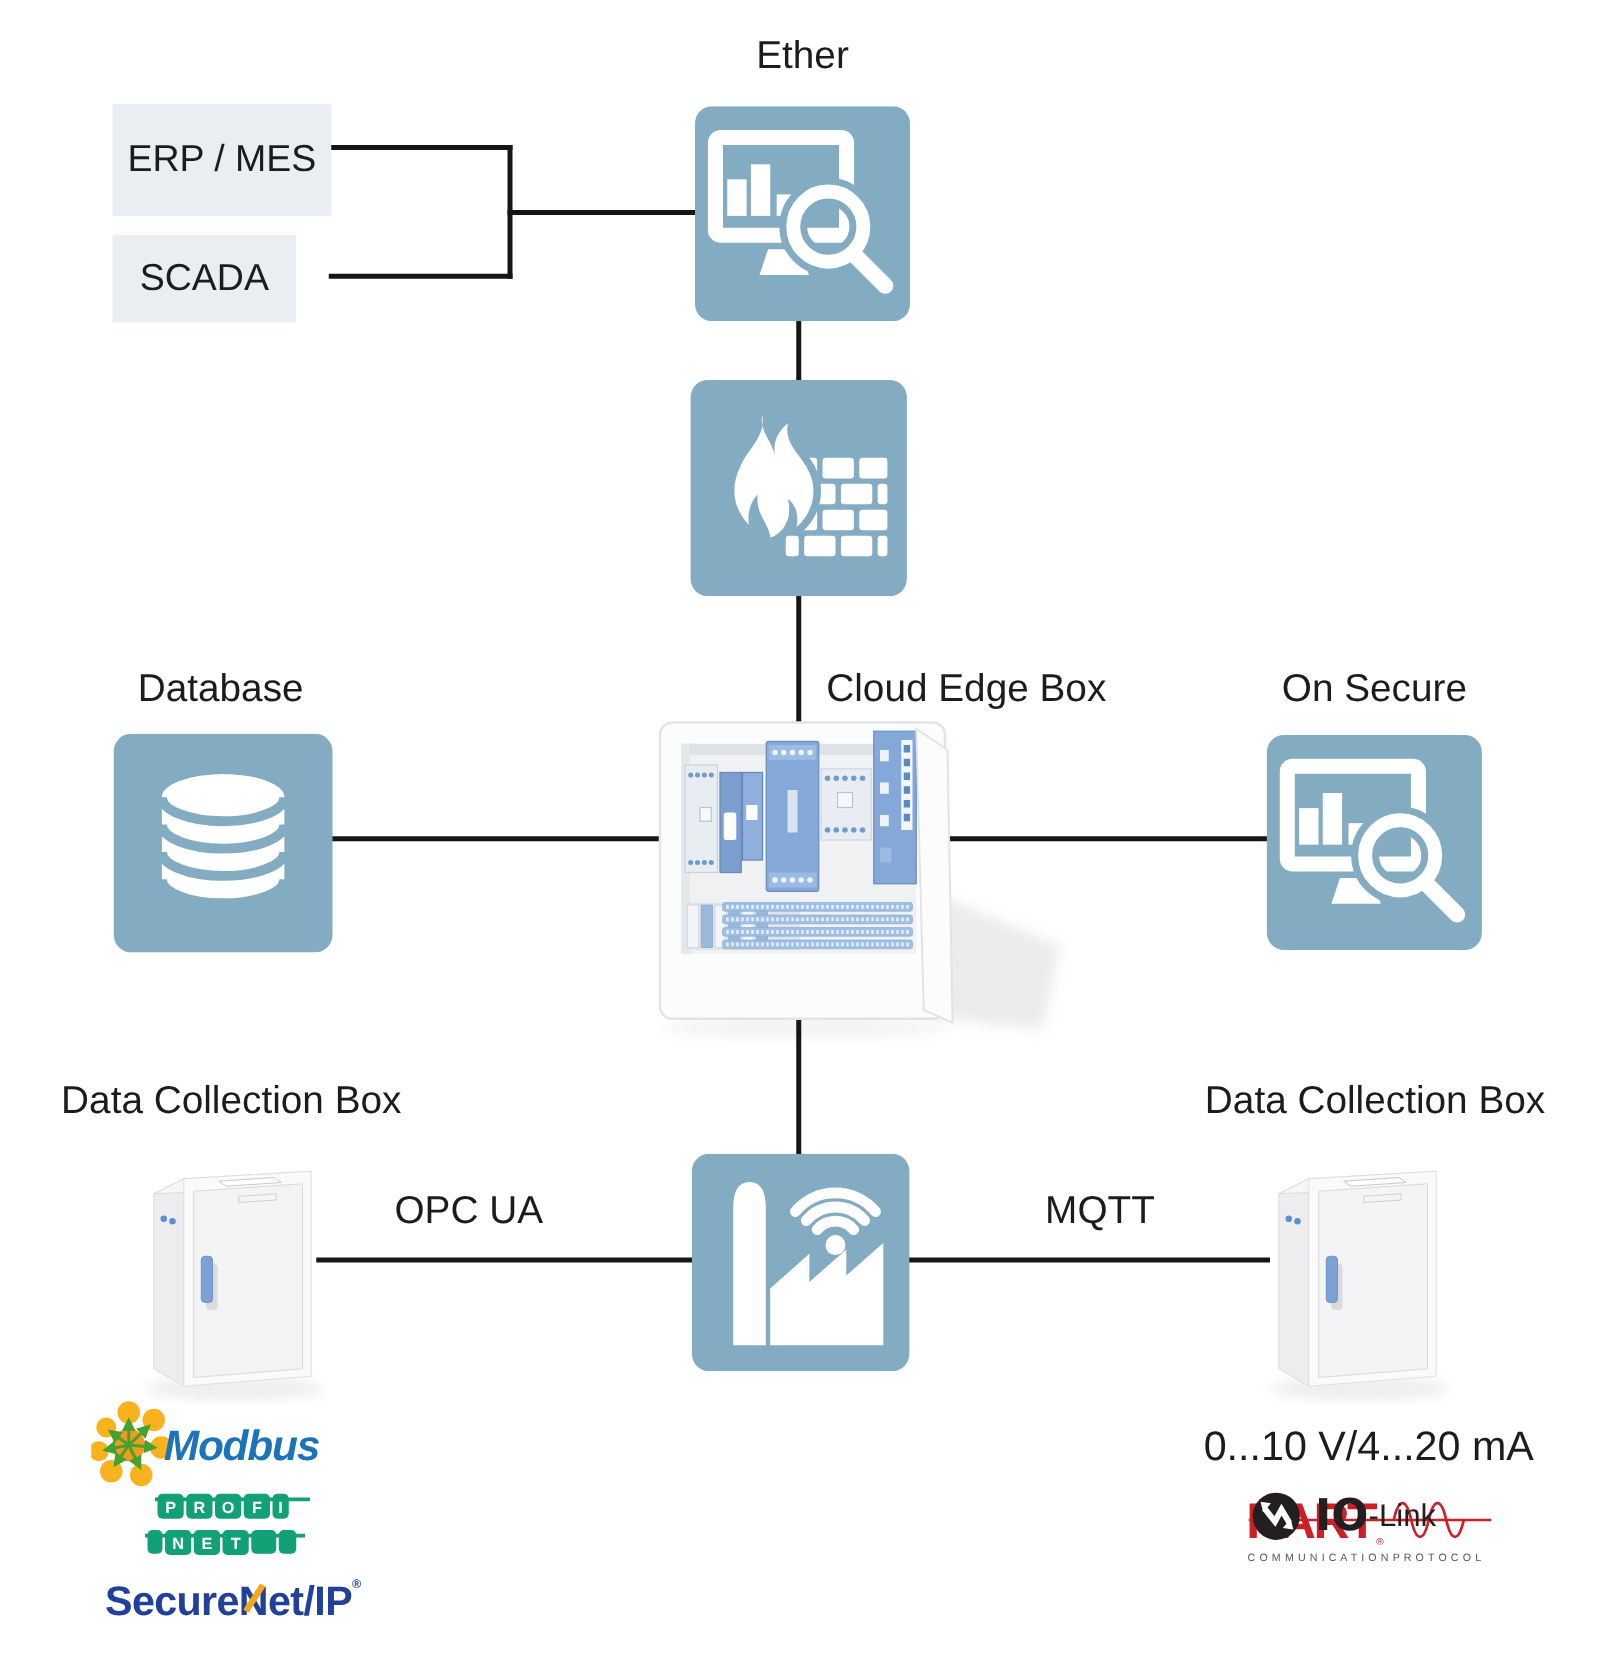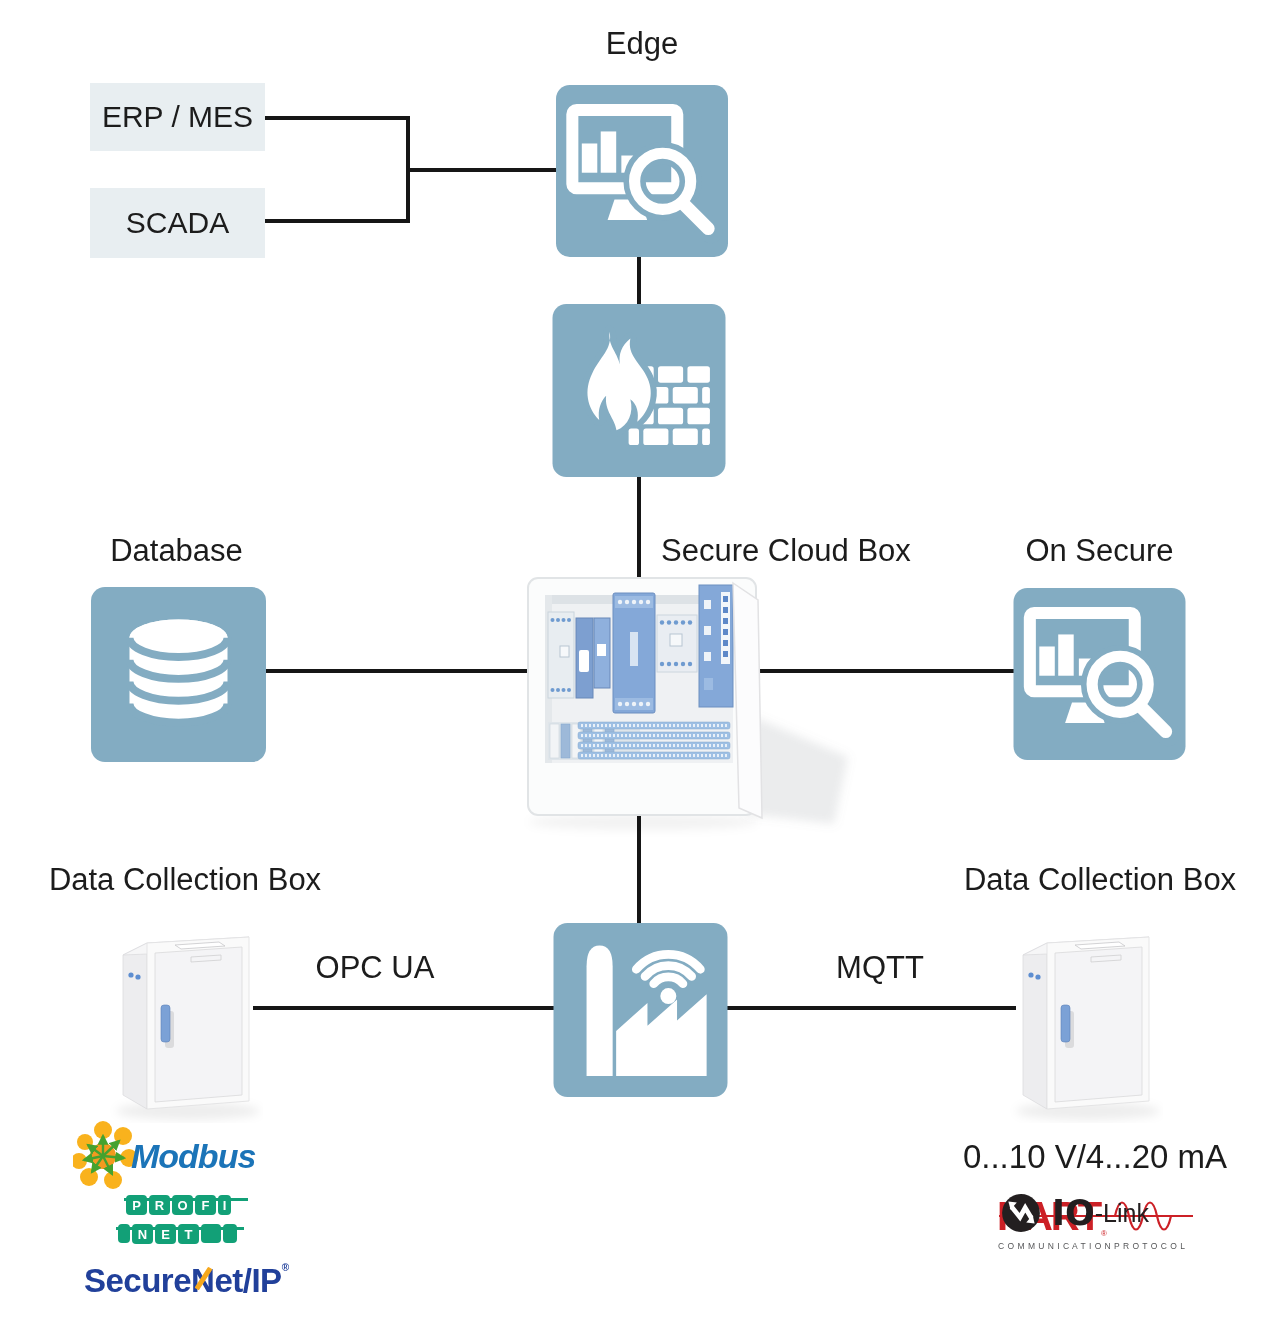--- a/index.html
+++ b/index.html
@@ -46,29 +46,29 @@
   <div class="line" style="left:406px;top:116px;width:4px;height:107px"></div>
   <div class="line" style="left:406px;top:168px;width:150px;height:4px"></div>
   <div class="line" style="left:637px;top:254px;width:4px;height:53px"></div>
   <div class="line" style="left:637px;top:475px;width:4px;height:112px"></div>
   <div class="line" style="left:637px;top:796px;width:4px;height:130px"></div>
   <div class="line" style="left:265px;top:669px;width:380px;height:4px"></div>
   <div class="line" style="left:748px;top:669px;width:266px;height:4px"></div>
   <div class="line" style="left:253px;top:1006px;width:302px;height:4px"></div>
   <div class="line" style="left:726px;top:1006px;width:290px;height:4px"></div>
 
-  <div class="lbl" style="left:553px;top:26px;width:178px">Edge</div>
-  <div class="labelbox" style="left:90px;top:83px;width:175px;height:68px">
+  <div class="lbl" style="left:553px;top:26px;width:178px">Ether</div>
+  <div class="labelbox" style="left:90px;top:83px;width:175px;height:90px">
     <span>ERP / MES</span>
   </div>
-  <div class="labelbox" style="left:90px;top:188px;width:175px;height:70px">
+  <div class="labelbox" style="left:90px;top:188px;width:147px;height:70px">
     <span>SCADA</span>
   </div>
   <div class="lbl" style="left:88px;top:533px;width:177px">Database</div>
-  <div class="lbl" style="left:661px;top:533px;text-align:left">Secure Cloud Box</div>
+  <div class="lbl" style="left:661px;top:533px;text-align:left">Cloud Edge Box</div>
   <div class="lbl" style="left:1012px;top:533px;width:175px">On Secure</div>
   <div class="lbl" style="left:20px;top:862px;width:330px">Data Collection Box</div>
   <div class="lbl" style="left:935px;top:862px;width:330px">Data Collection Box</div>
   <div class="lbl" style="left:300px;top:950px;width:150px">OPC UA</div>
   <div class="lbl" style="left:805px;top:950px;width:150px">MQTT</div>
   <div class="lbl" style="left:950px;top:1138px;width:290px;font-size:33px">0...10 V/4...20 mA</div>
 
   <svg class="blueicon" style="left:553px;top:85px" width="178" height="172" viewBox="0 0 100 100">
     <rect x="0" y="0" width="100" height="100" rx="8" fill="#83acc2"></rect>
     <g>

